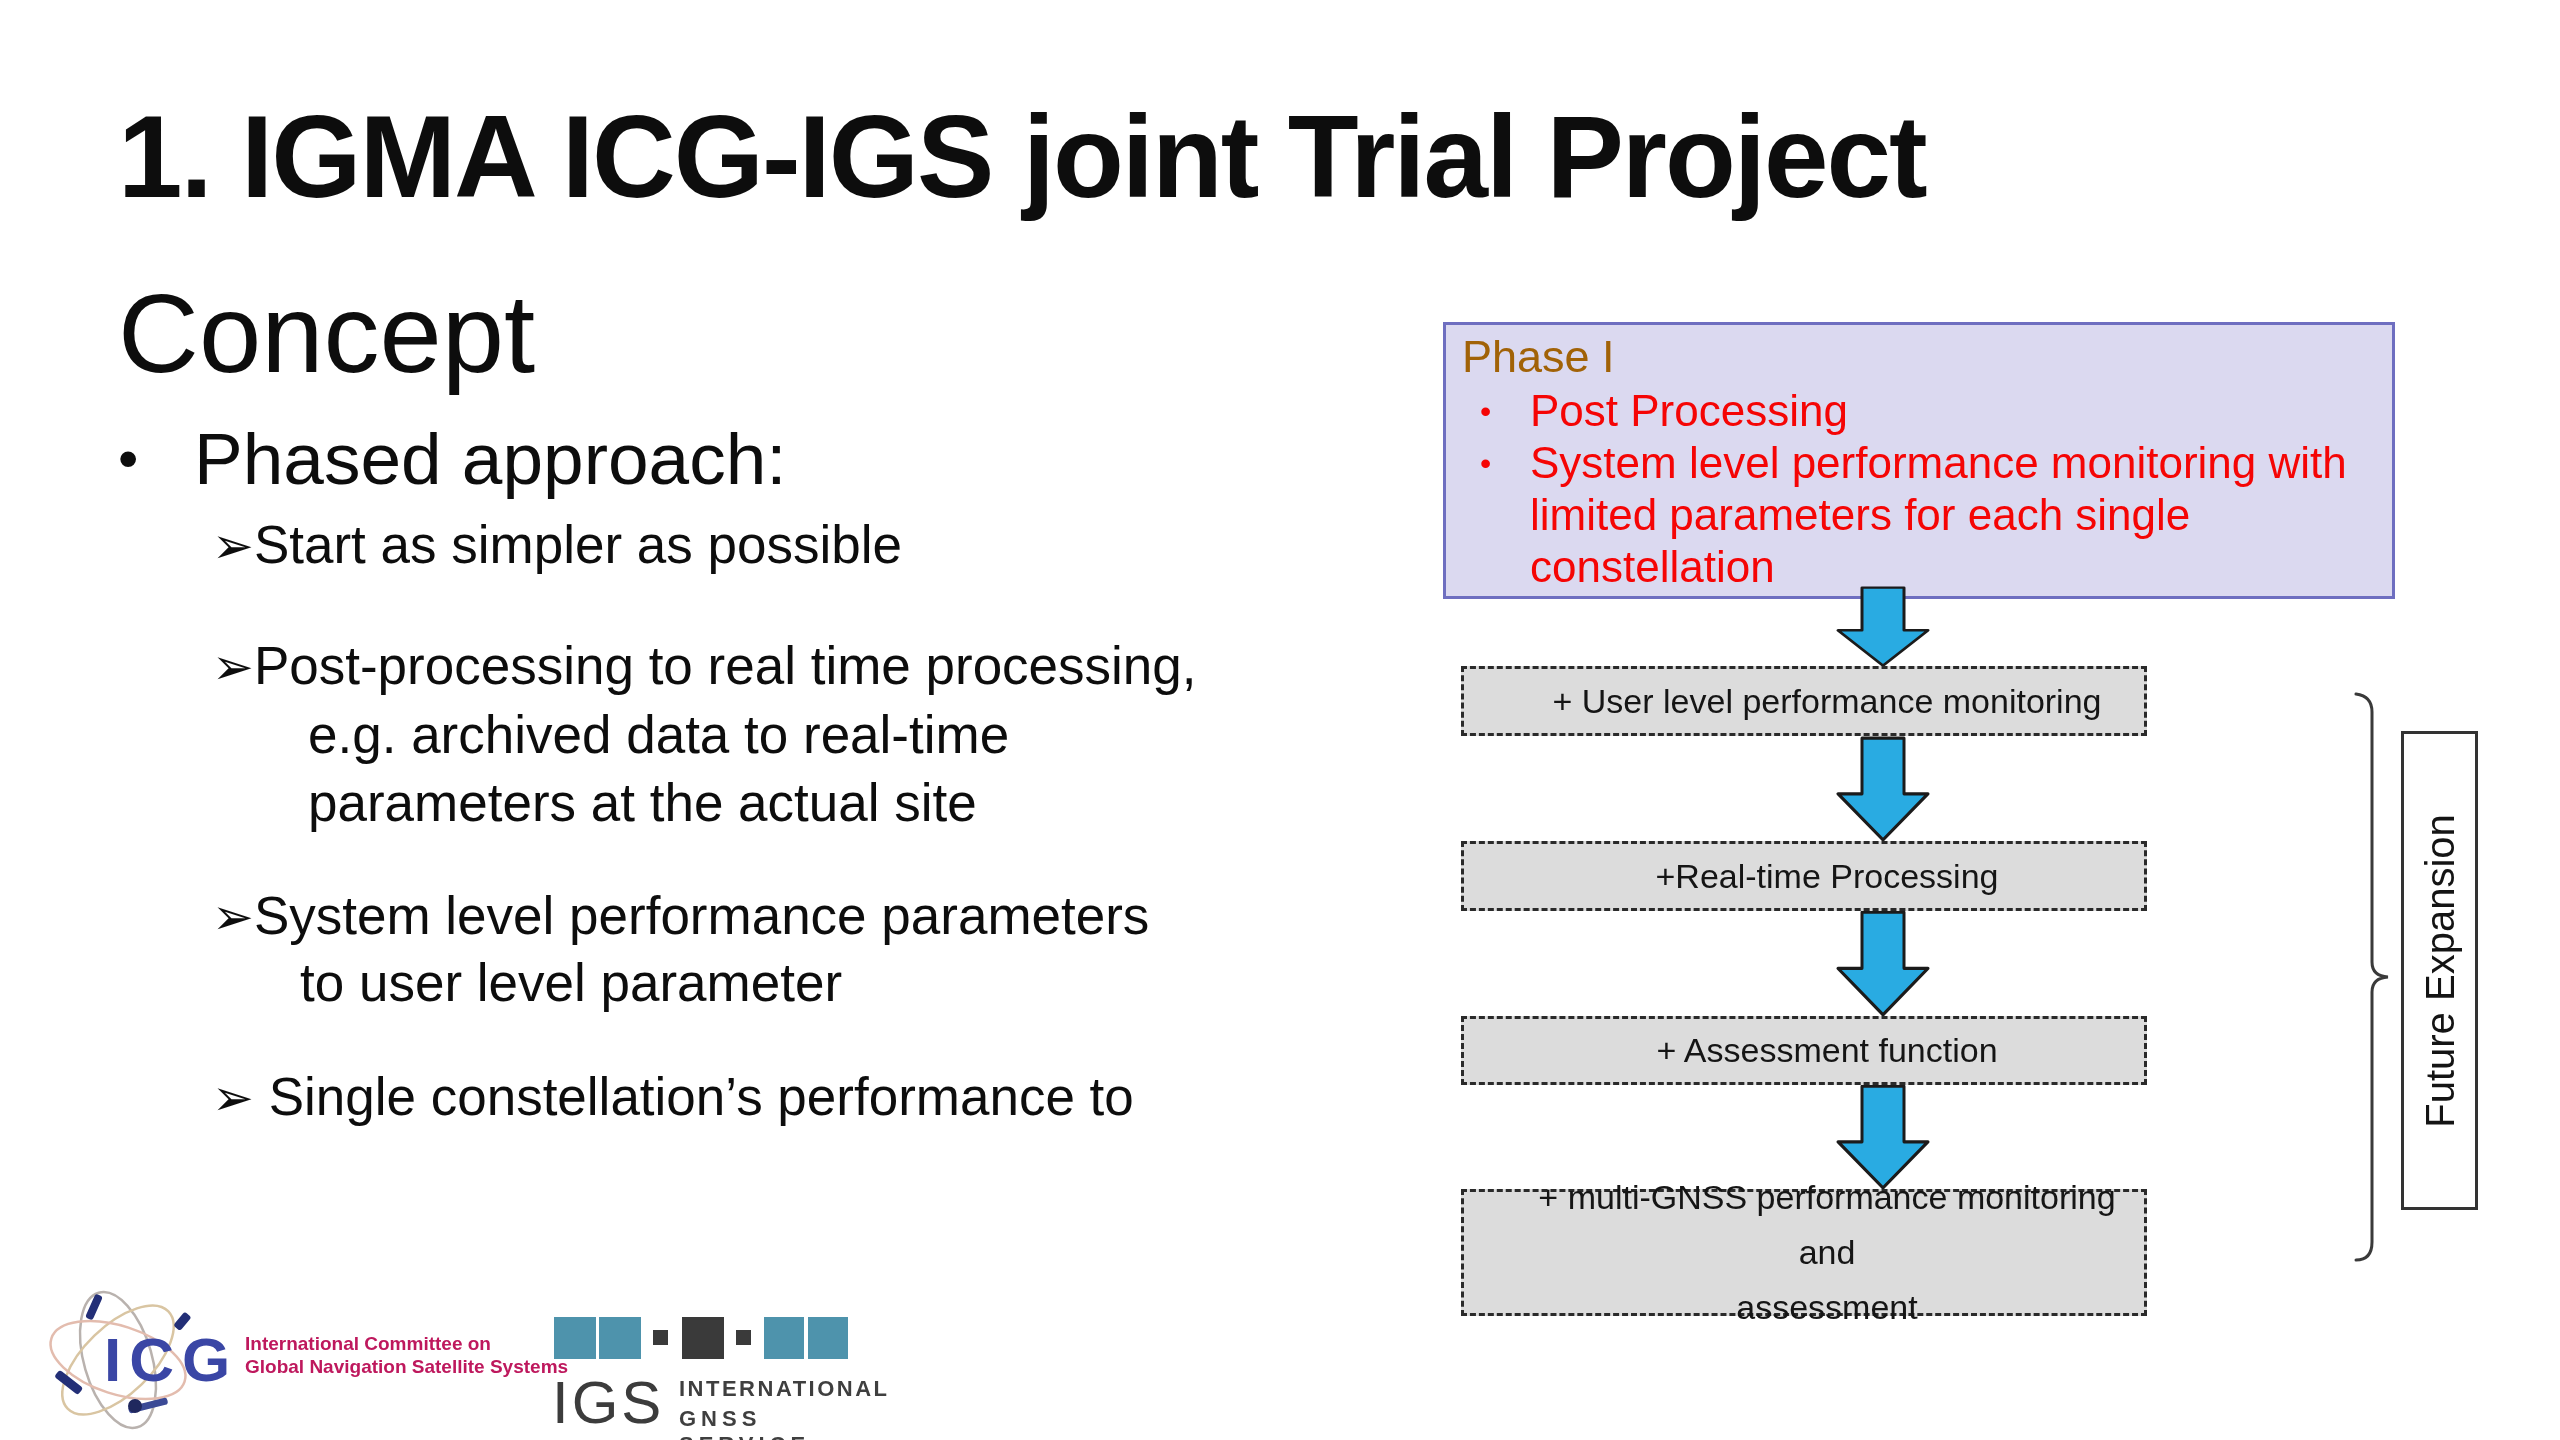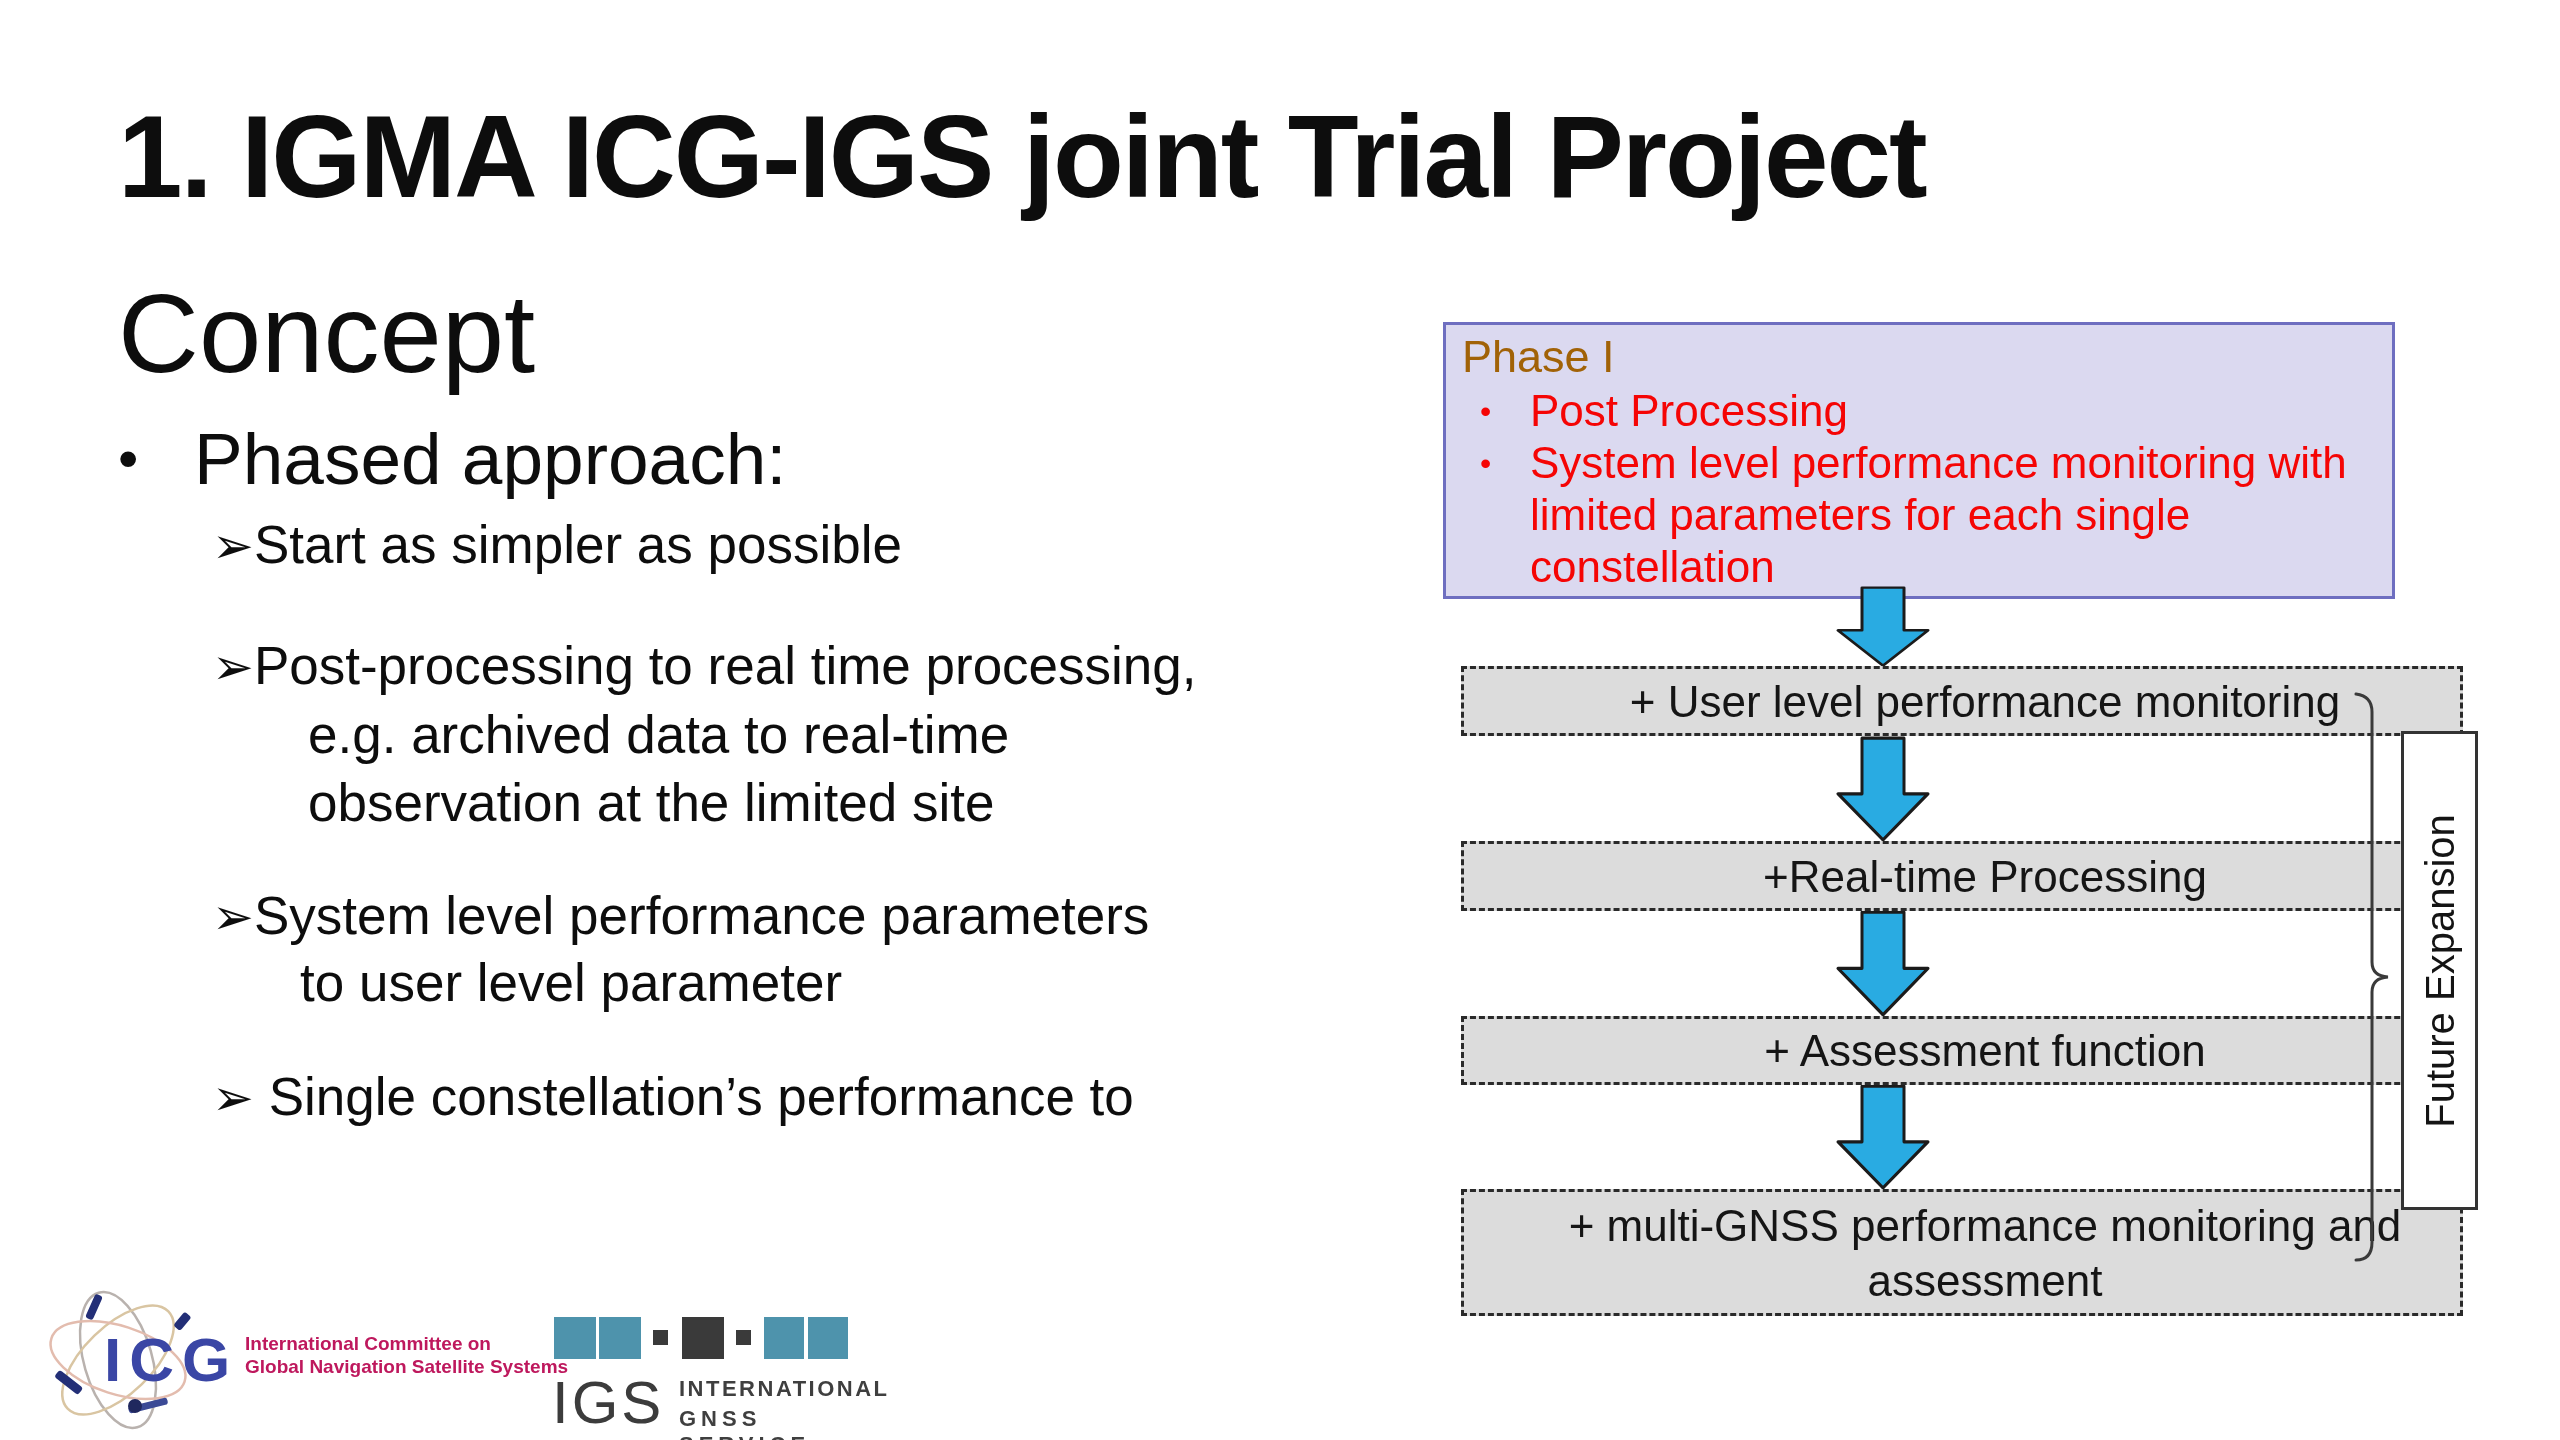--- a/index.html
+++ b/index.html
@@ -27,23 +27,23 @@
 
   
   .phase-box{left:1443px;top:322px;width:952px;height:277px;box-sizing:border-box;
     background:#dbd9f0;border:3px solid #6e6ec0;}
   .phase-label{position:absolute;left:16px;top:6px;font-size:45px;color:#a16207;}
   .phase-items{position:absolute;left:0;top:60px;right:10px;}
   .pitem{position:relative;padding-left:84px;font-size:44px;line-height:52px;color:#f50505;}
   .pitem .pmark{position:absolute;left:34px;top:0;font-size:32px;line-height:52px;}
 
   
-  .step{left:1461px;width:1002px;box-sizing:border-box;background:#dcdcdc;border:3px dashed #2a2a2a;
+  .step{left:1461px;width:686px;box-sizing:border-box;background:#dcdcdc;border:3px dashed #2a2a2a;
     display:flex;flex-direction:column;align-items:center;justify-content:center;
-    font-size:44px;line-height:55px;text-align:center;color:#151515;padding-left:46px;}
+    font-size:34px;line-height:55px;text-align:center;color:#151515;padding-left:46px;}
   .step1{top:666px;height:70px;}
   .step2{top:841px;height:70px;}
   .step3{top:1016px;height:69px;}
   .step4{top:1189px;height:127px;}
 
   .arrow{left:1835px;width:96px;}
   .a1{top:586px;height:82px;}
   .a2{top:736px;height:107px;}
   .a3{top:910px;height:108px;}
   .a4{top:1084px;height:107px;}
@@ -82,21 +82,21 @@
     <span class="mark">•</span><span>Phased approach:</span>
   </div>
 
   <div class="abs sub sub1">
     <div class="line"><span class="mark">➢</span><span>Start as simpler as possible</span></div>
   </div>
 
   <div class="abs sub sub2">
     <div class="line"><span class="mark">➢</span><span>Post-processing to real time processing,</span></div>
     <div class="line cont">e.g. archived data to real-time</div>
-    <div class="line cont">observation at the limited site</div>
+    <div class="line cont">parameters at the actual site</div>
   </div>
 
   <div class="abs sub sub3">
     <div class="line"><span class="mark">➢</span><span>System level performance parameters</span></div>
     <div class="line cont">to user level parameter</div>
   </div>
 
   <div class="abs sub sub4">
     <div class="line"><span class="mark">➢</span><span> Single constellation’s performance to</span></div>
   </div>

